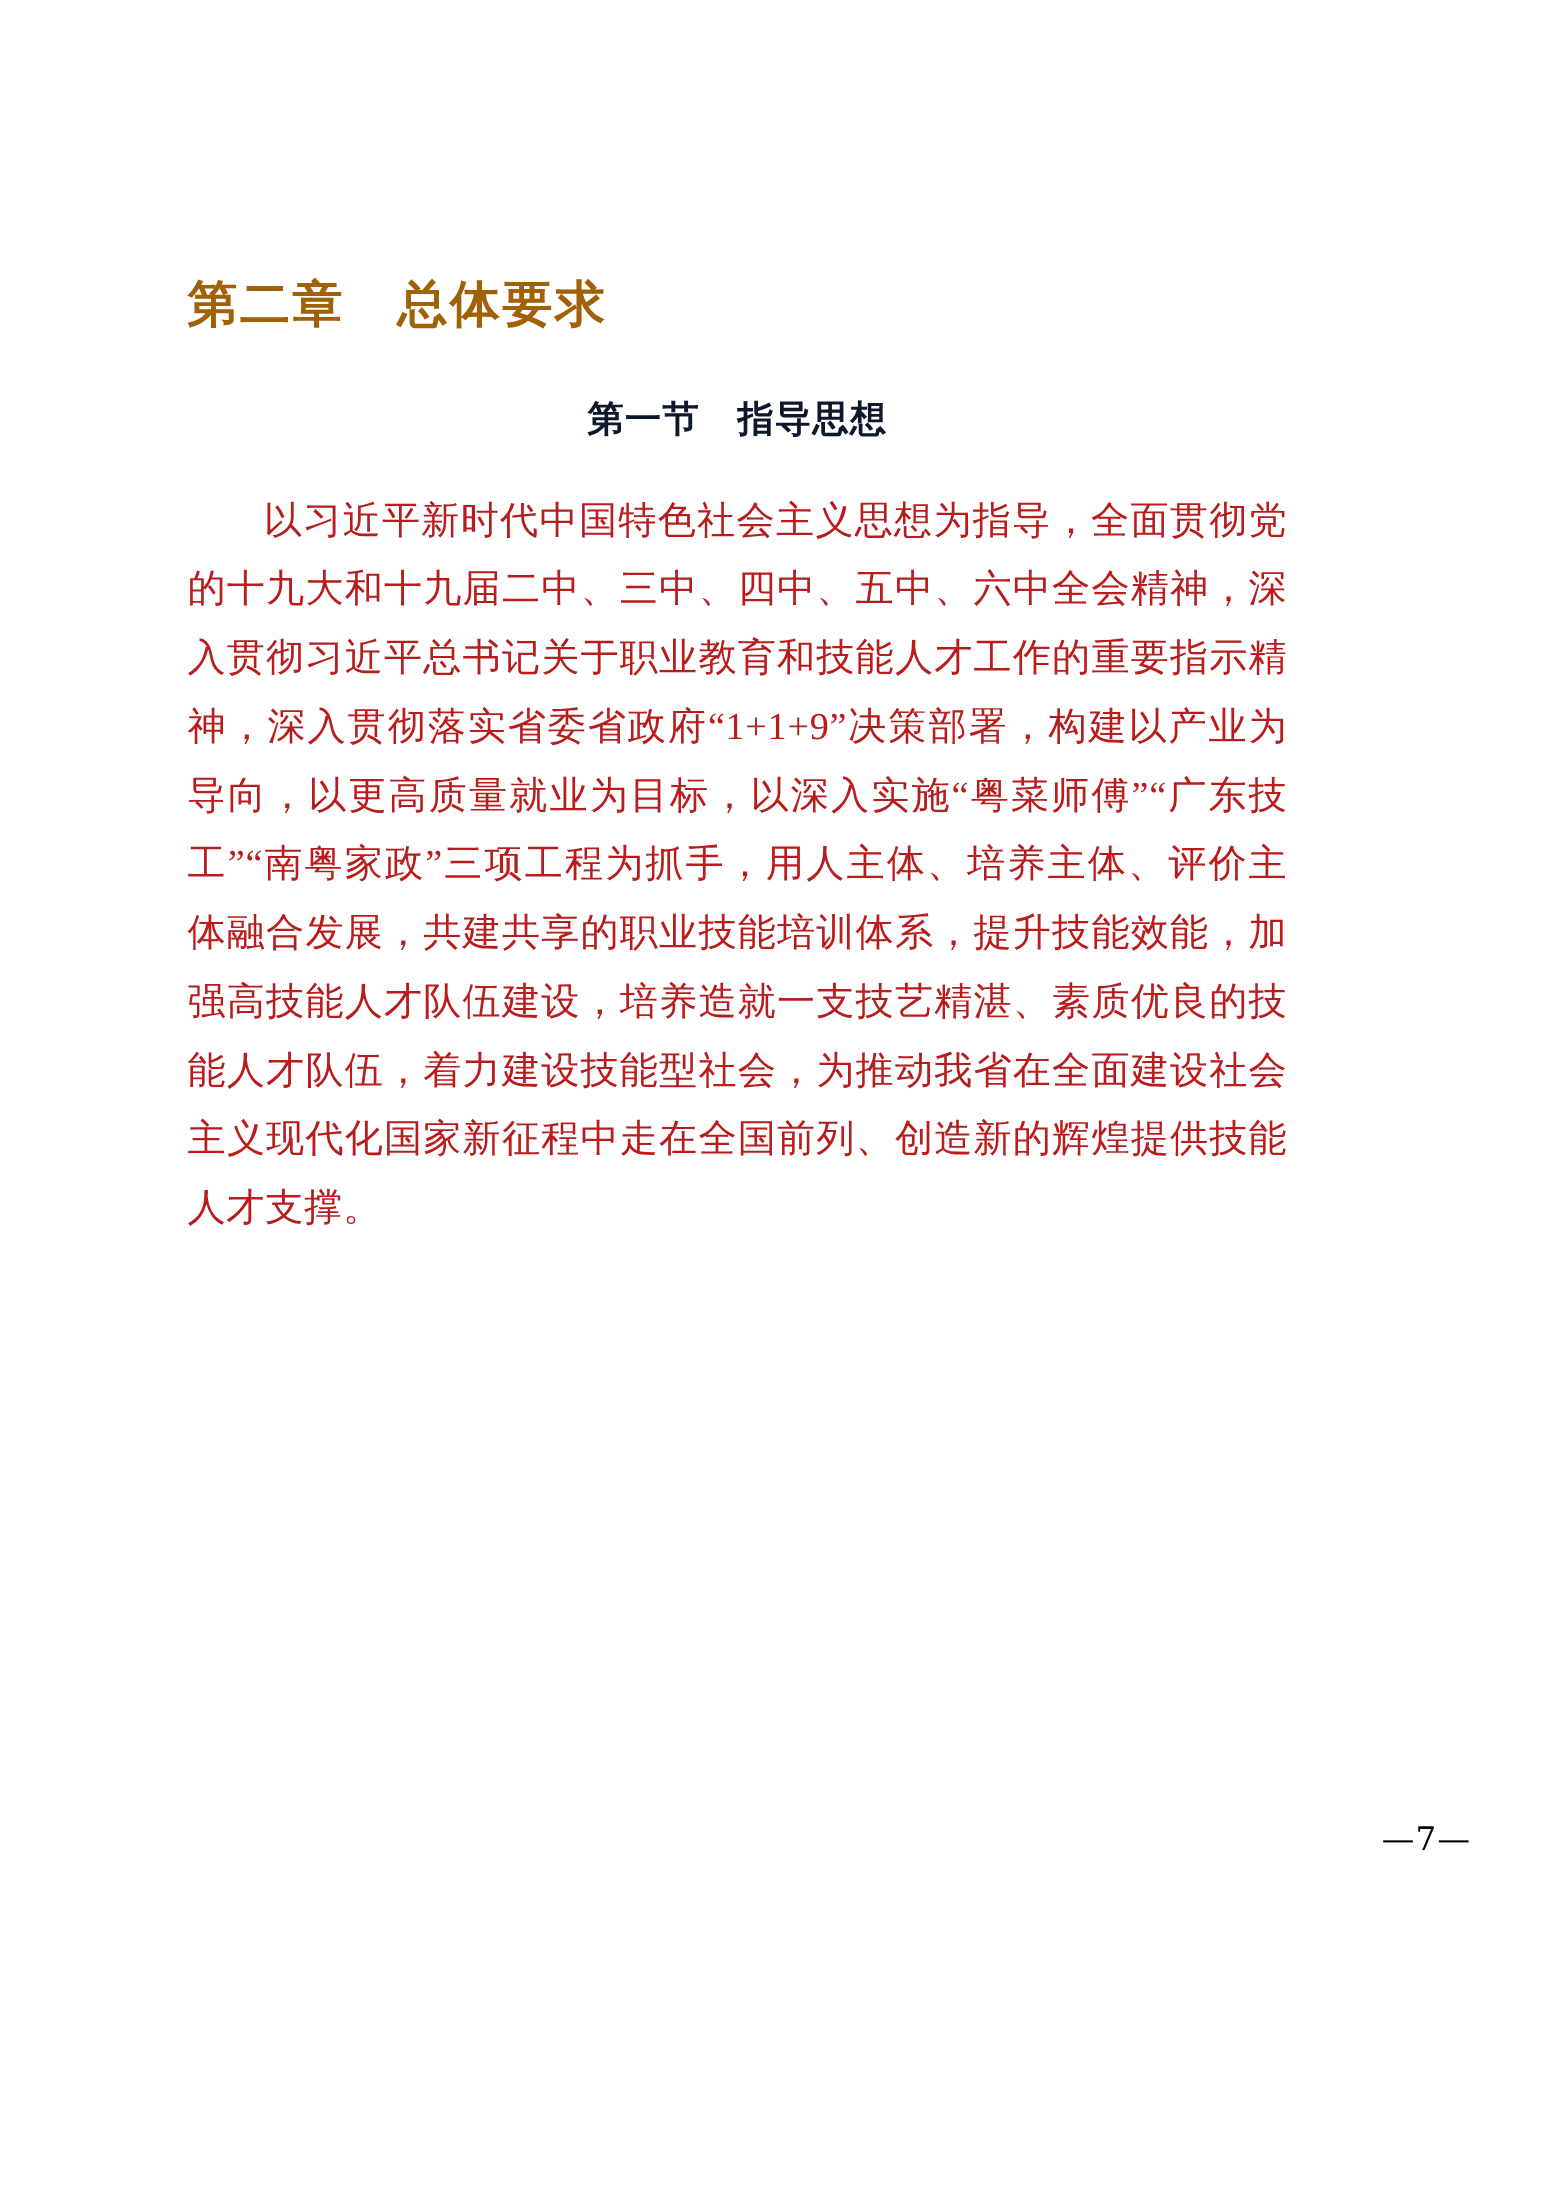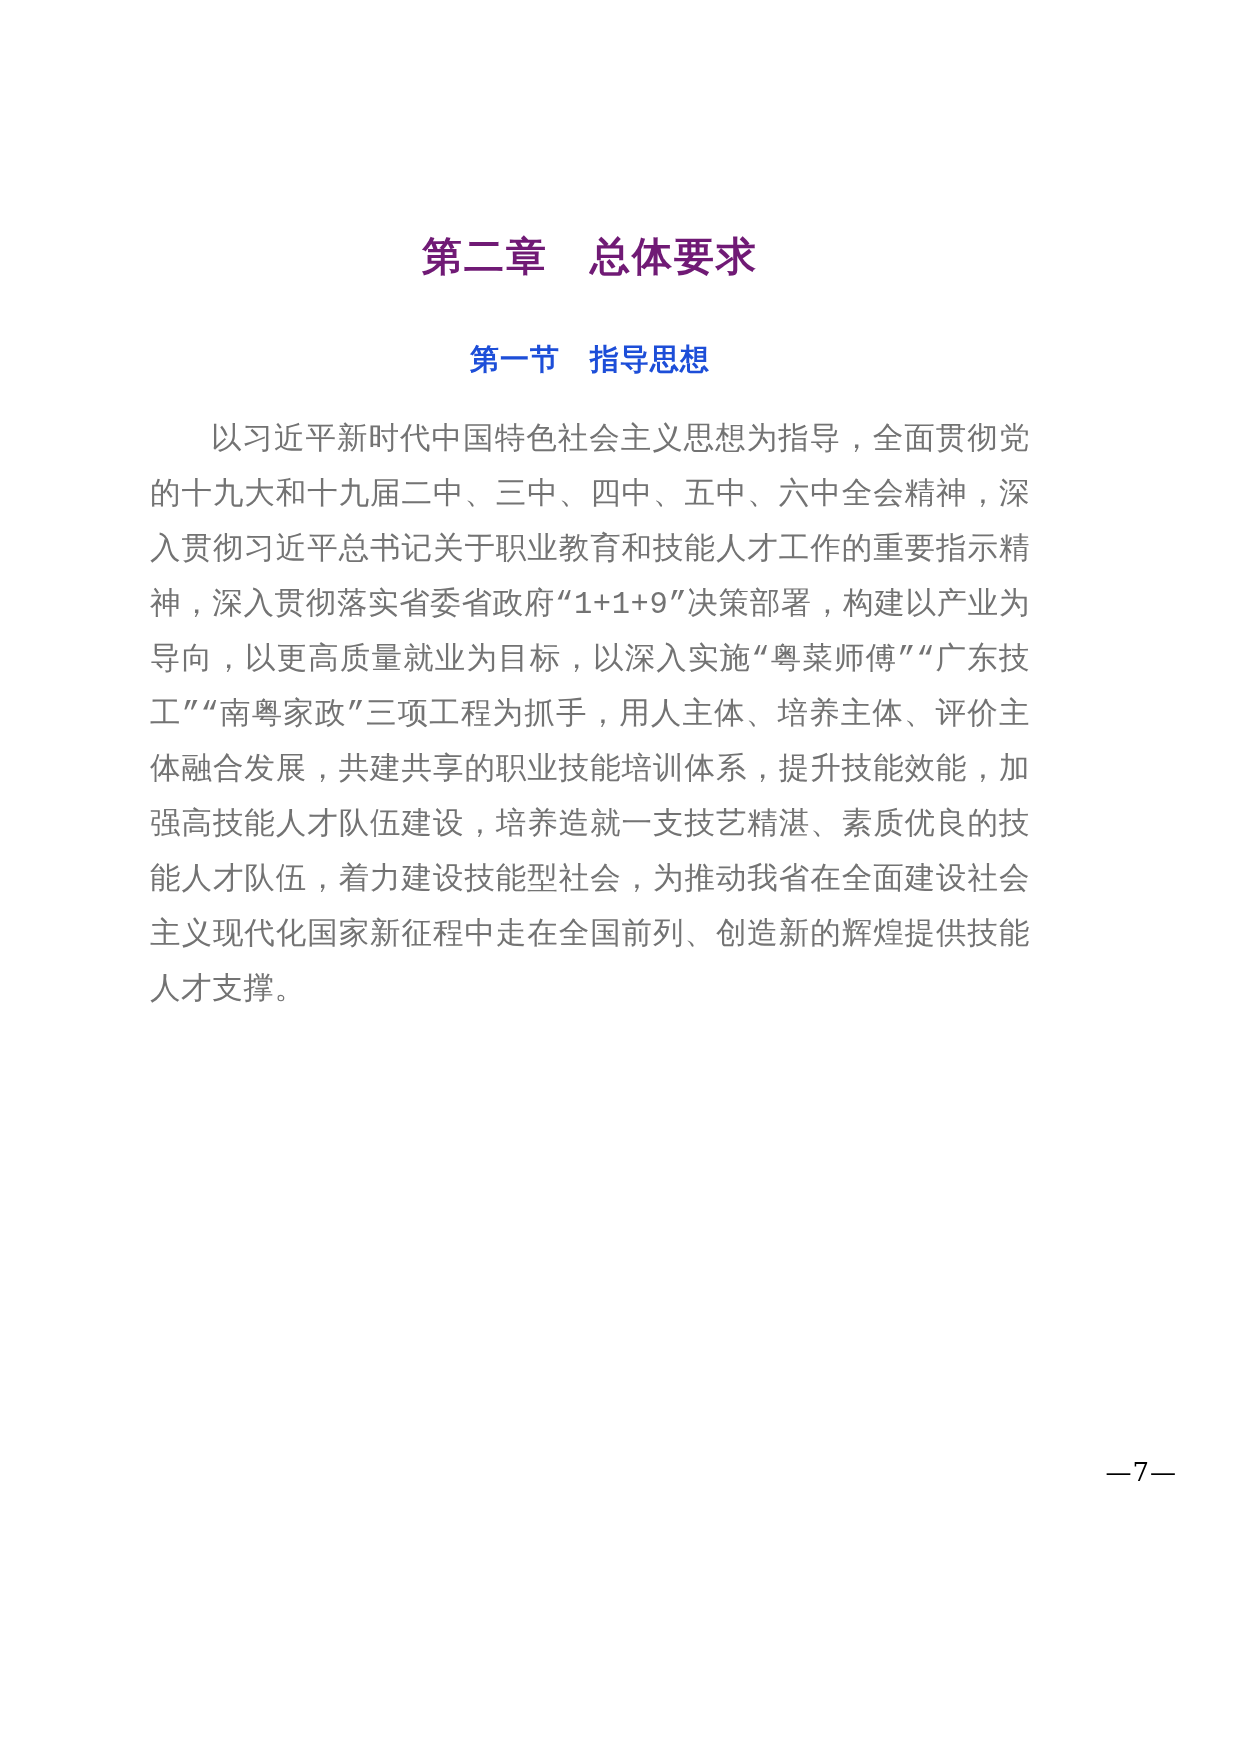--- a/index.html
+++ b/index.html
@@ -28,56 +28,56 @@
   .content {
     position: absolute;
     left: 150px;
     top: 0;
     width: 880px;
     height: 1749px;
   }
 
   
   .chapter-title {
-    text-align: center;
+    text-align: left;
     font-family: "DejaVu Serif", "Liberation Serif", serif;
     font-weight: bold;
     font-size: 40px;
     letter-spacing: 2px;
     line-height: 1.2;
-    margin: 12px;
+    margin: 0;
     padding-top: 220px;
-    color: #701a75;
+    color: #a16207;
   }
 
   
   .section-heading {
     text-align: center;
     font-family: "DejaVu Sans", "Liberation Sans", sans-serif;
     font-weight: bold;
     font-size: 29px;
     letter-spacing: 1px;
     line-height: 1.2;
     margin: 0;
-    color: #1d4ed8;
+    color: #0f172a;
   }
   .section-heading.first { padding-top: 50px; }
   .section-heading.second { padding-top: 62px; }
 
   
   .body-para {
-    font-family: Liberation Mono, monospace;
+    font-family: Liberation Serif, serif;
     font-size: 30.5px;
     line-height: 55px;
     letter-spacing: 0.6px;
     text-align: justify;
     text-justify: inter-character;
     text-indent: 61px;
     margin: 0;
-    color: #737373;
+    color: #b91c1c;
     word-break: break-all;
   }
   .body-para.p1 { padding-top: 36px; }
   .body-para.p2 { padding-top: 38px; }
 
   
   .page-number {
     position: absolute;
     right: 58px;
     bottom: 262px;

